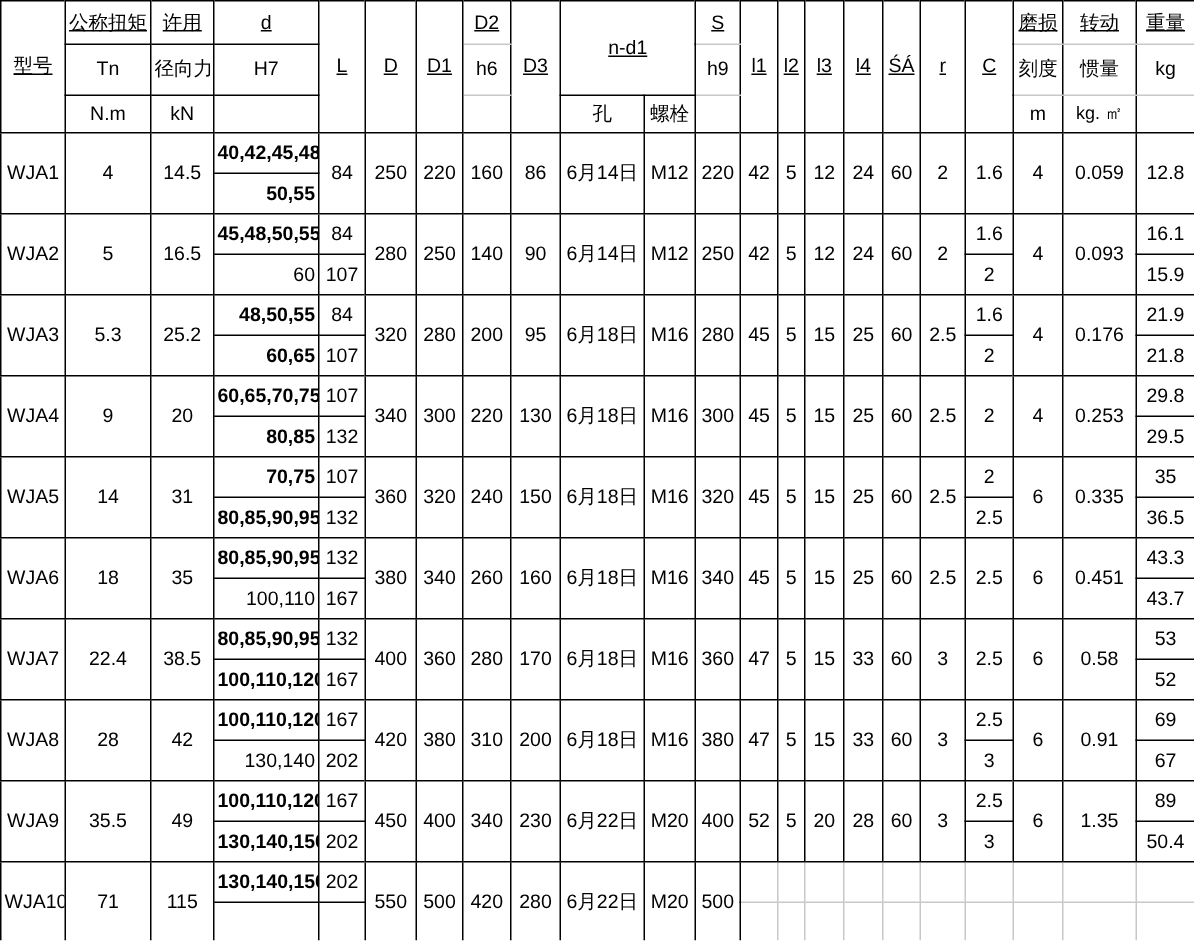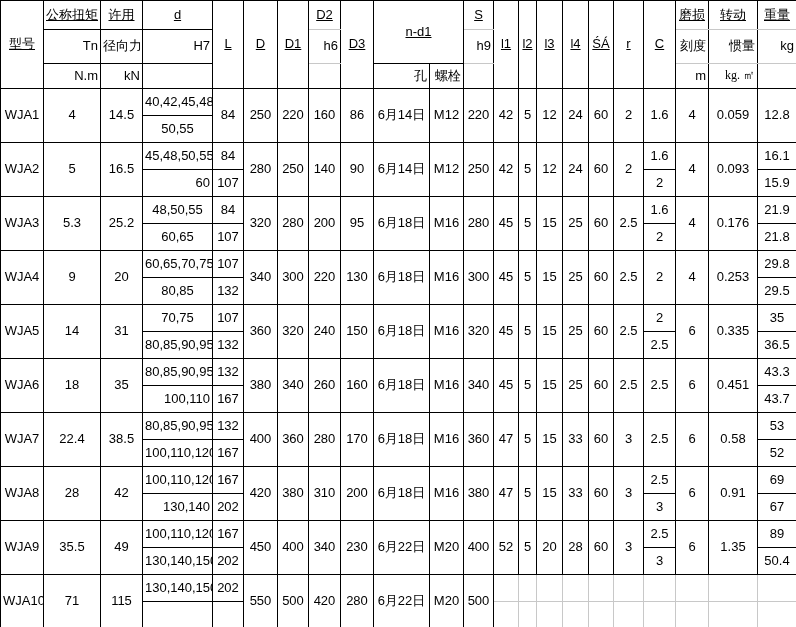--- a/index.html
+++ b/index.html
@@ -15,26 +15,26 @@
   td{
     border-right:1px solid var(--line,#000);
     border-bottom:1px solid var(--line,#000);
     text-align:center;vertical-align:middle;
     font-size:13px;color:var(--text,#000);
     padding:0 2px;overflow:hidden;white-space:nowrap;
     line-height:1.1;
   }
   .gb{border-bottom-color:var(--grid,#c8c8c8);}
   .gr{border-right-color:var(--grid,#c8c8c8);}
-  .al-l{text-align:center;}
+  .al-l{text-align:right;font-weight:bold;}
   .al-r{text-align:right;}
-  .ser{font-family:Liberation Serif, serif;font-size:12px;}
+  .ser{font-family:Liberation Sans, sans-serif;font-size:12px;}
   thead tr:nth-child(1) td{height:28px;text-decoration:underline;}
-  thead tr:nth-child(2) td{height:33px;text-align:right;}
-  thead tr:nth-child(3) td{height:24px;text-align:right;}
+  thead tr:nth-child(2) td{height:33px;}
+  thead tr:nth-child(3) td{height:24px;}
   tbody tr{height:27px;}
 </style>
 </head>
 <body>
 
 <div class="wrap">
   <table>
     <colgroup>
       <col style="width:43px">
         <col style="width:57px">

